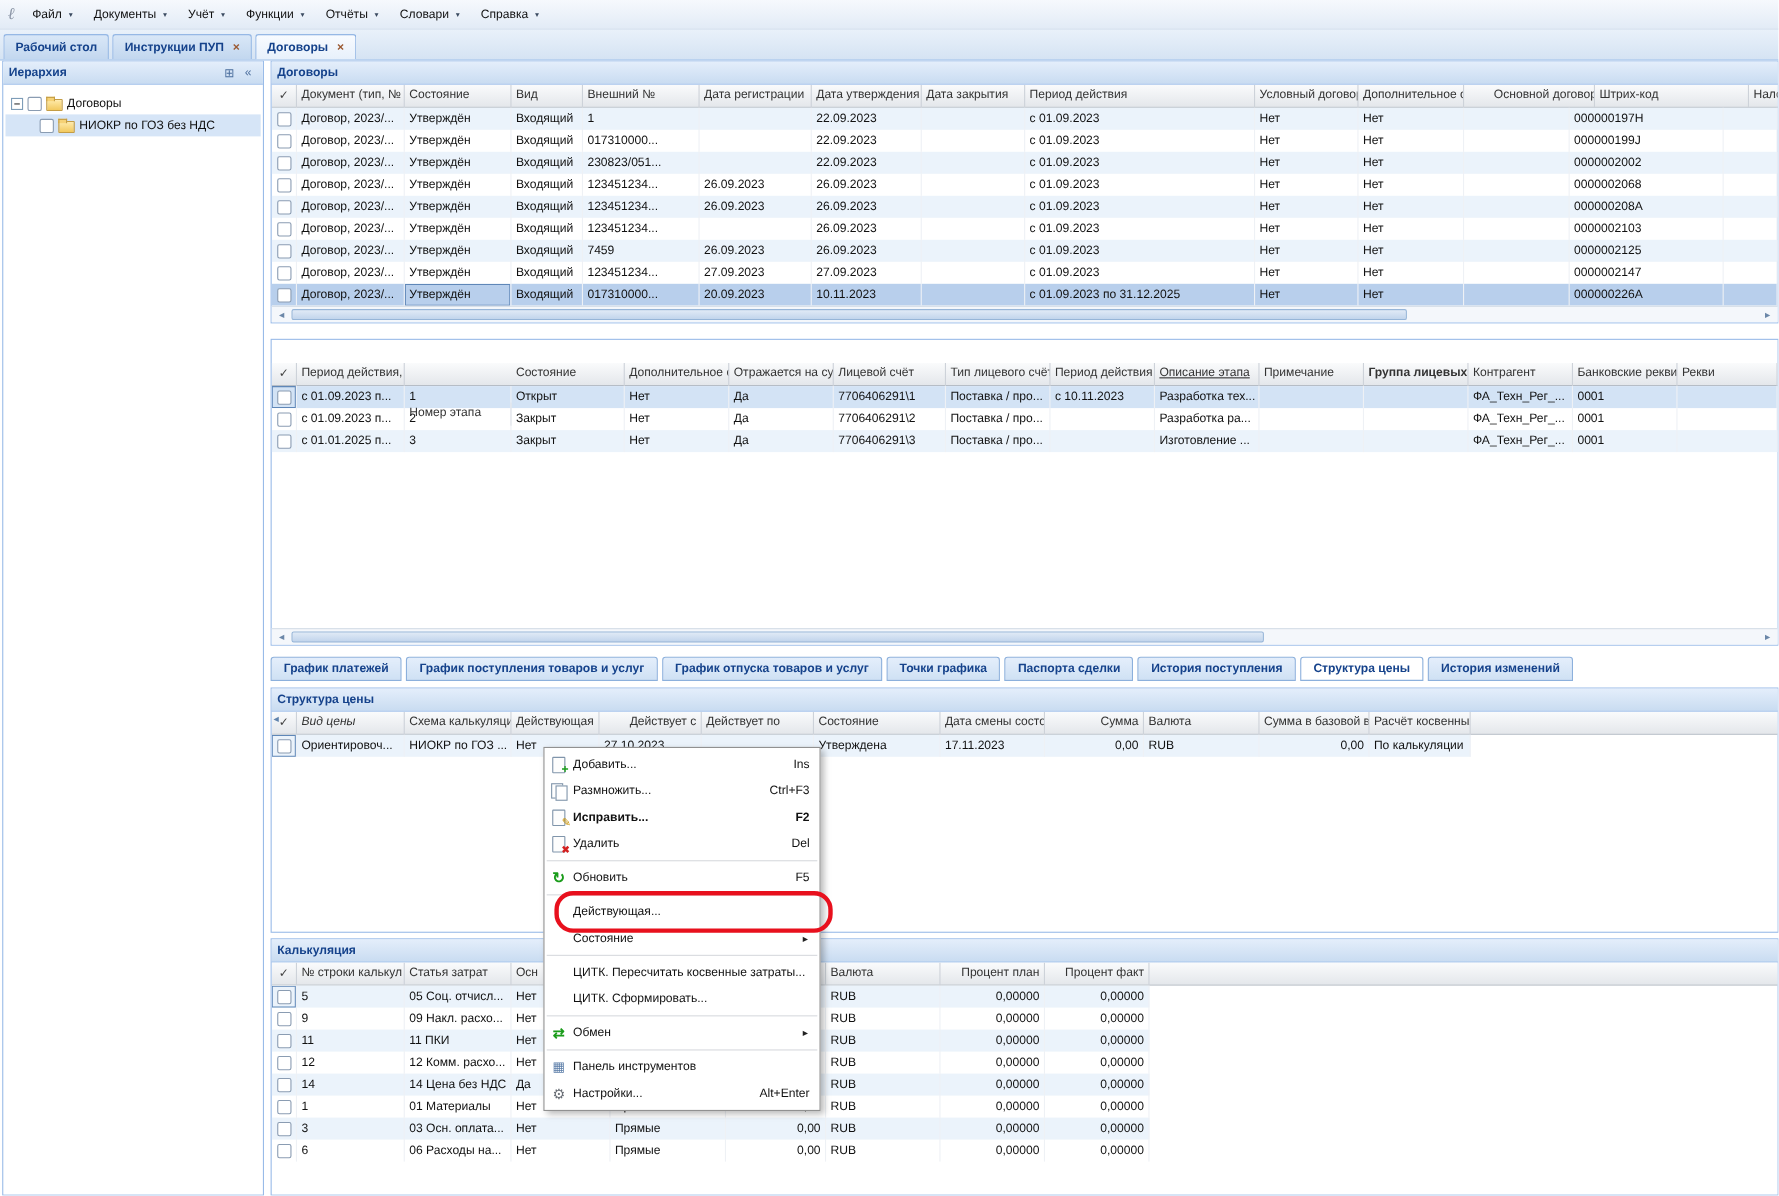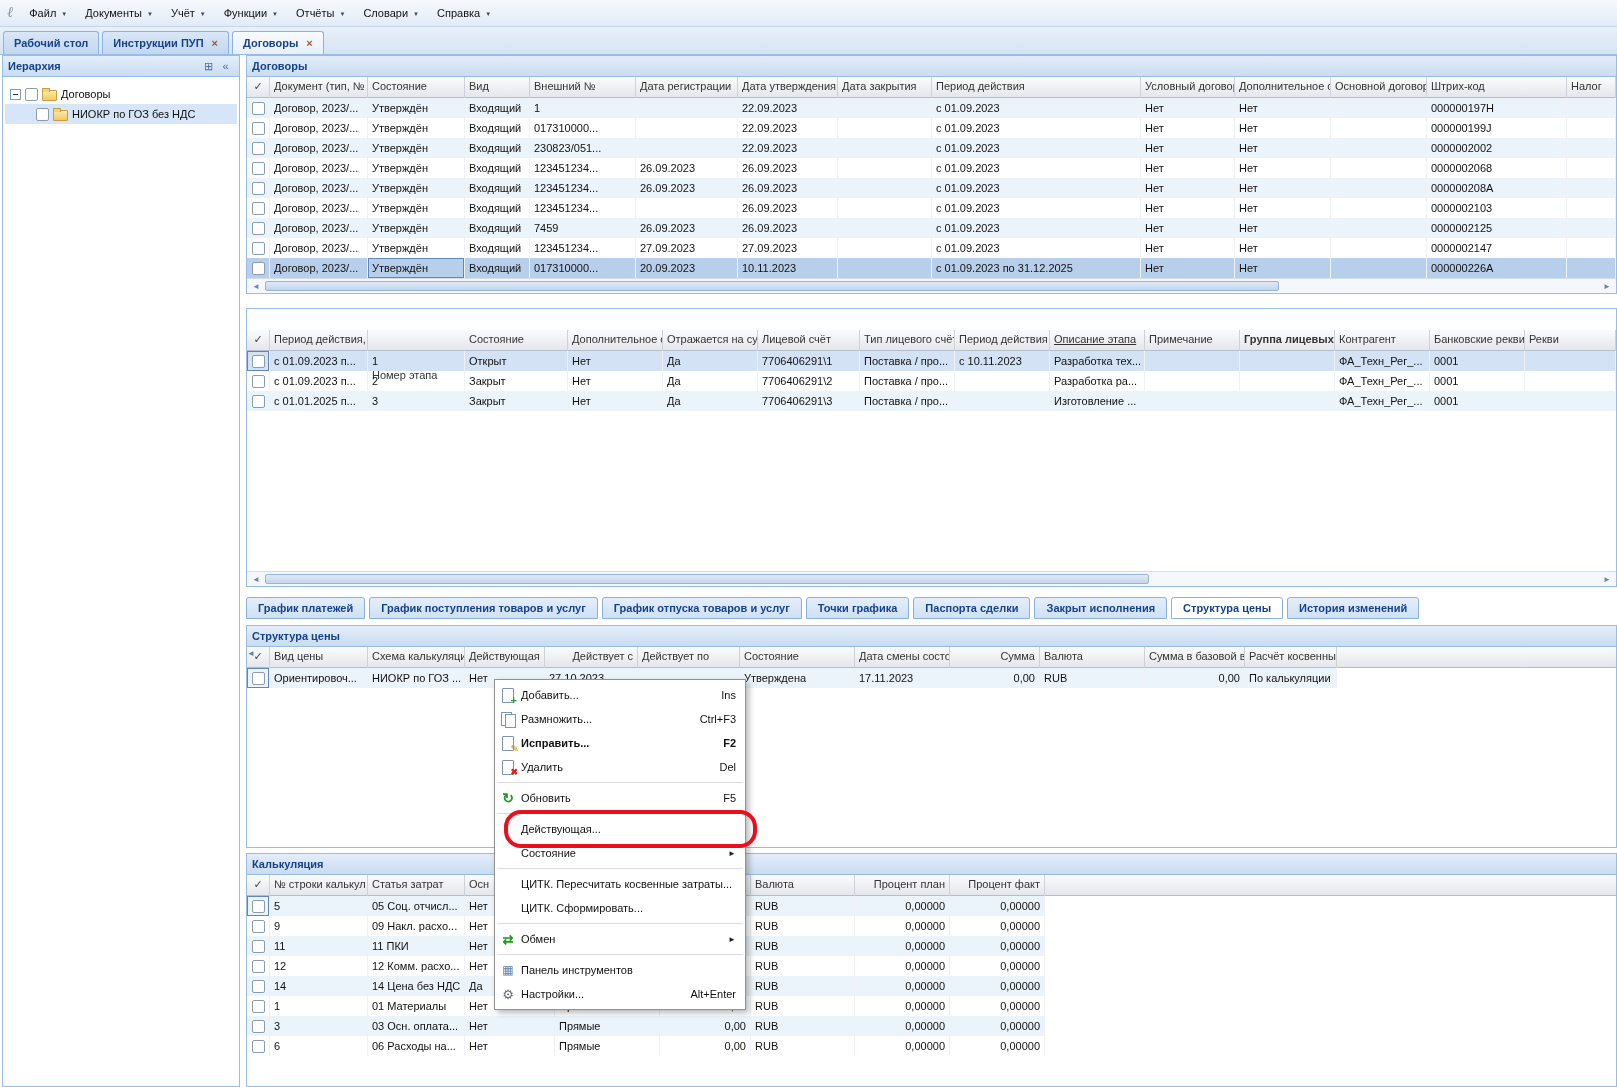--- a/index.html
+++ b/index.html
@@ -179,21 +179,21 @@
           <div class="grid-hcell" style="width: 98px;">Документ (тип, №</div>
           <div class="grid-hcell" style="width: 97px;">Состояние</div>
           <div class="grid-hcell" style="width: 65px;">Вид</div>
           <div class="grid-hcell" style="width: 106px;">Внешний №</div>
           <div class="grid-hcell" style="width: 102px;">Дата регистрации</div>
           <div class="grid-hcell" style="width: 100px;">Дата утверждения</div>
           <div class="grid-hcell" style="width: 94px;">Дата закрытия</div>
           <div class="grid-hcell" style="width: 209px;">Период действия</div>
           <div class="grid-hcell" style="width: 94px;">Условный договор</div>
           <div class="grid-hcell" style="width: 96px;">Дополнительное с</div>
-          <div class="grid-hcell" style="width: 96px;">Основной договор</div>
+          <div class="grid-hcell" style="width: 96px; margin-left: 23px;">Основной договор</div>
           <div class="grid-hcell" style="width: 140px;">Штрих-код</div>
           <div class="grid-hcell" style="width: 49px;">Налог</div>
         </div>
         <div class="grid-row stripe">
           <div class="grid-cell ck" style="width: 23px;">
             <span class="cb"></span>
           </div>
           <div class="grid-cell" style="width: 98px;">Договор, 2023/...</div>
           <div class="grid-cell" style="width: 97px;">Утверждён</div>
           <div class="grid-cell" style="width: 65px;">Входящий</div>
@@ -443,34 +443,34 @@
       <span class="sb-btn right">►</span>
     </div>
   </div>
 
   <div class="dtabs">
     <div class="dtab">График платежей</div>
     <div class="dtab">График поступления товаров и услуг</div>
     <div class="dtab">График отпуска товаров и услуг</div>
     <div class="dtab">Точки графика</div>
     <div class="dtab">Паспорта сделки</div>
-    <div class="dtab">Закрыт исполнения</div>
+    <div class="dtab">История поступления</div>
     <div class="dtab active">Структура цены</div>
     <div class="dtab">История изменений</div>
   </div>
 
   <div class="panel" style="left:246px;top:625px;width:1371px;height:223px">
     <div class="panel-header">
         <span>Структура цены</span>
       </div>
     <span class="grid-collapse">◄</span>
     <div class="grid-host">
         <div class="grid-hrow">
           <div class="grid-hcell ck" style="width: 23px;">✓</div>
-          <div class="grid-hcell" style="width: 98px;">Вид цены</div>
+          <div class="grid-hcell" style="width: 98px; font-style: italic;">Вид цены</div>
           <div class="grid-hcell" style="width: 97px;">Схема калькуляци</div>
           <div class="grid-hcell" style="width: 80px;">Действующая</div>
           <div class="grid-hcell" style="width: 93px; text-align: right;">Действует с</div>
           <div class="grid-hcell" style="width: 102px;">Действует по</div>
           <div class="grid-hcell" style="width: 115px;">Состояние</div>
           <div class="grid-hcell" style="width: 95px;">Дата смены состо</div>
           <div class="grid-hcell" style="width: 90px; text-align: right;">Сумма</div>
           <div class="grid-hcell" style="width: 105px;">Валюта</div>
           <div class="grid-hcell" style="width: 100px; text-align: left;">Сумма в базовой в</div>
           <div class="grid-hcell" style="width: 92px;">Расчёт косвенных</div>

